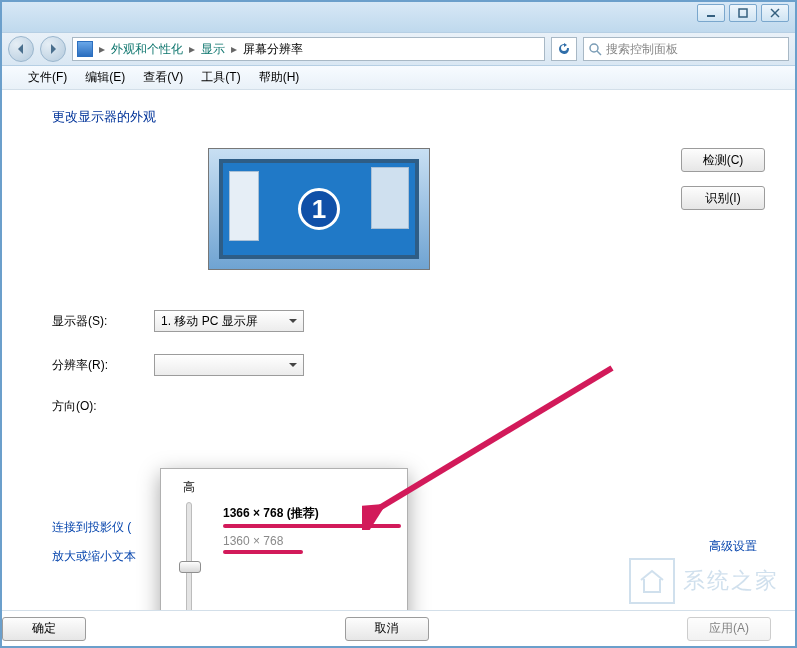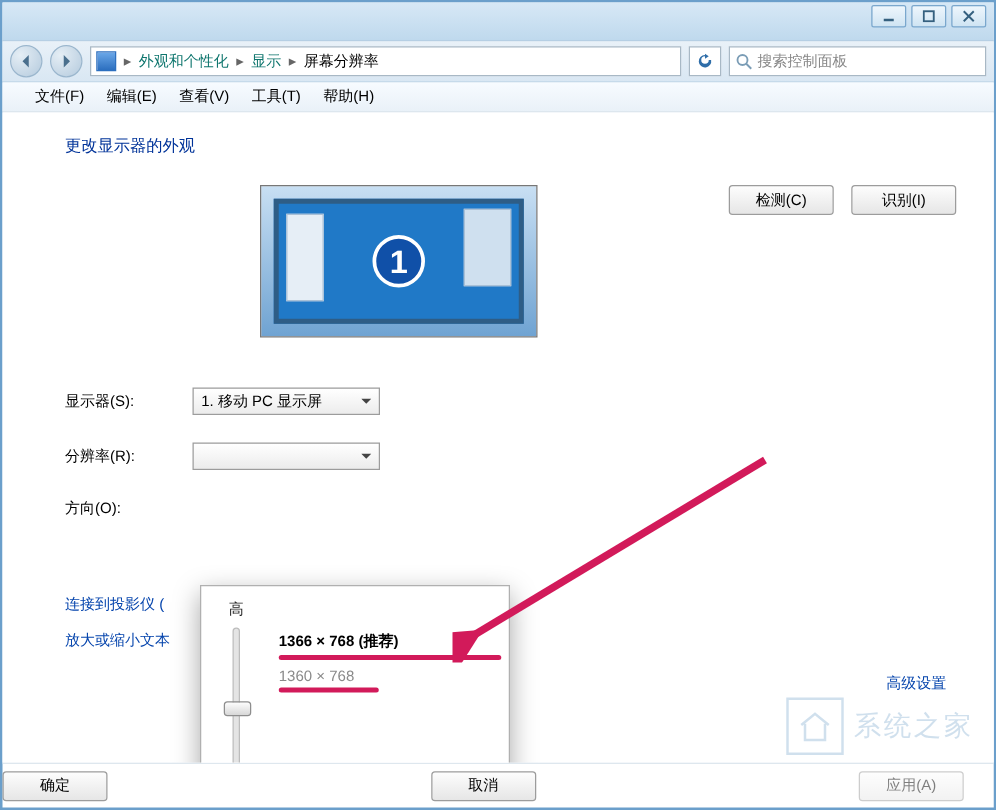--- a/index.html
+++ b/index.html
@@ -23,28 +23,28 @@
 .menubar { height: 24px; background: linear-gradient(#f7fbff,#e9f1f8); border-bottom:1px solid #d3dfe9; display:flex; align-items:center; padding:0 18px; gap:2px; }
 .menubar .mi { padding: 2px 8px; cursor:pointer; }
 .content { flex:1; background:#fff; padding: 18px 30px 0 50px; position:relative; overflow:hidden; }
 .page-title { color:#003399; font-size:13px; margin-bottom:22px; }
 .monitor-row { display:flex; align-items:flex-start; margin-bottom:40px; }
 .monitor-box { width:222px; height:122px; border:1px solid #777; background:linear-gradient(#c8dff3,#6fa3d2); padding:10px; position:relative; margin-left:156px; }
 .monitor-inner { width:100%; height:100%; border:4px solid #2e5d86; background:#2079c7; position:relative; display:flex; align-items:center; justify-content:center; }
 .mon-num { width:42px; height:42px; border-radius:50%; background:#1050a8; border:3px solid #fff; color:#fff; font-size:26px; font-weight:bold; display:flex; align-items:center; justify-content:center; }
 .mon-panel-l { position:absolute; left:6px; top:8px; width:30px; height:70px; background:#e6eef6; border:1px solid #a9c0d6; }
 .mon-panel-r { position:absolute; right:6px; top:4px; width:38px; height:62px; background:#cfe0ef; border:1px solid #a9c0d6; }
-.right-btns { margin-left:auto; display:flex; flex-direction:row; gap:14px; }
+.right-btns { margin-left:auto; display:flex; flex-direction:column; gap:14px; }
 .win-btn { min-width:84px; height:24px; border:1px solid #9c9c9c; background:linear-gradient(#fdfdfd,#e6e6e6); border-radius:3px; cursor:pointer; padding:0 12px; }
 .form-row { display:flex; align-items:center; margin-bottom:22px; }
 .form-label { width:102px; color:#000; }
 .combo { height:22px; border:1px solid #9c9c9c; background:linear-gradient(#fff,#ececec); display:flex; align-items:center; padding:0 6px; cursor:pointer; min-width:150px; justify-content:space-between; }
 .combo svg { width:8px; height:8px; fill:#444; }
 .adv { position:absolute; right:38px; top:448px; color:#0645ad; cursor:pointer; }
-.links { margin-top:60px; }
+.links { margin-top:104px; }
 .links a { display:block; color:#0645ad; margin-bottom:12px; cursor:pointer; }
 .footer { height:36px; border-top:1px solid #d3dfe9; display:flex; align-items:center; justify-content:space-between; gap:10px; padding-right:24px; }
 
 .res-popup { position:absolute; left:158px; top:378px; width:248px; height:264px; background:#fff; border:1px solid #b0b0b0; box-shadow:0 6px 20px rgba(0,0,0,.35); display:flex; }
 .slider-col { width:56px; display:flex; flex-direction:column; align-items:center; padding:10px 0; }
 .slider-lbl { font-size:12px; color:#222; margin-bottom:6px; }
 .slider-track { width:6px; flex:1; background:#e4e4e4; border:1px solid #bcbcbc; border-radius:3px; position:relative; }
 .slider-thumb { position:absolute; left:-8px; top:58px; width:22px; height:12px; background:linear-gradient(#fdfdfd,#d8d8d8); border:1px solid #8e8e8e; border-radius:3px; cursor:pointer; }
 .res-list { flex:1; padding:36px 6px 10px 6px; }
 .res-item { margin-bottom:6px; }

